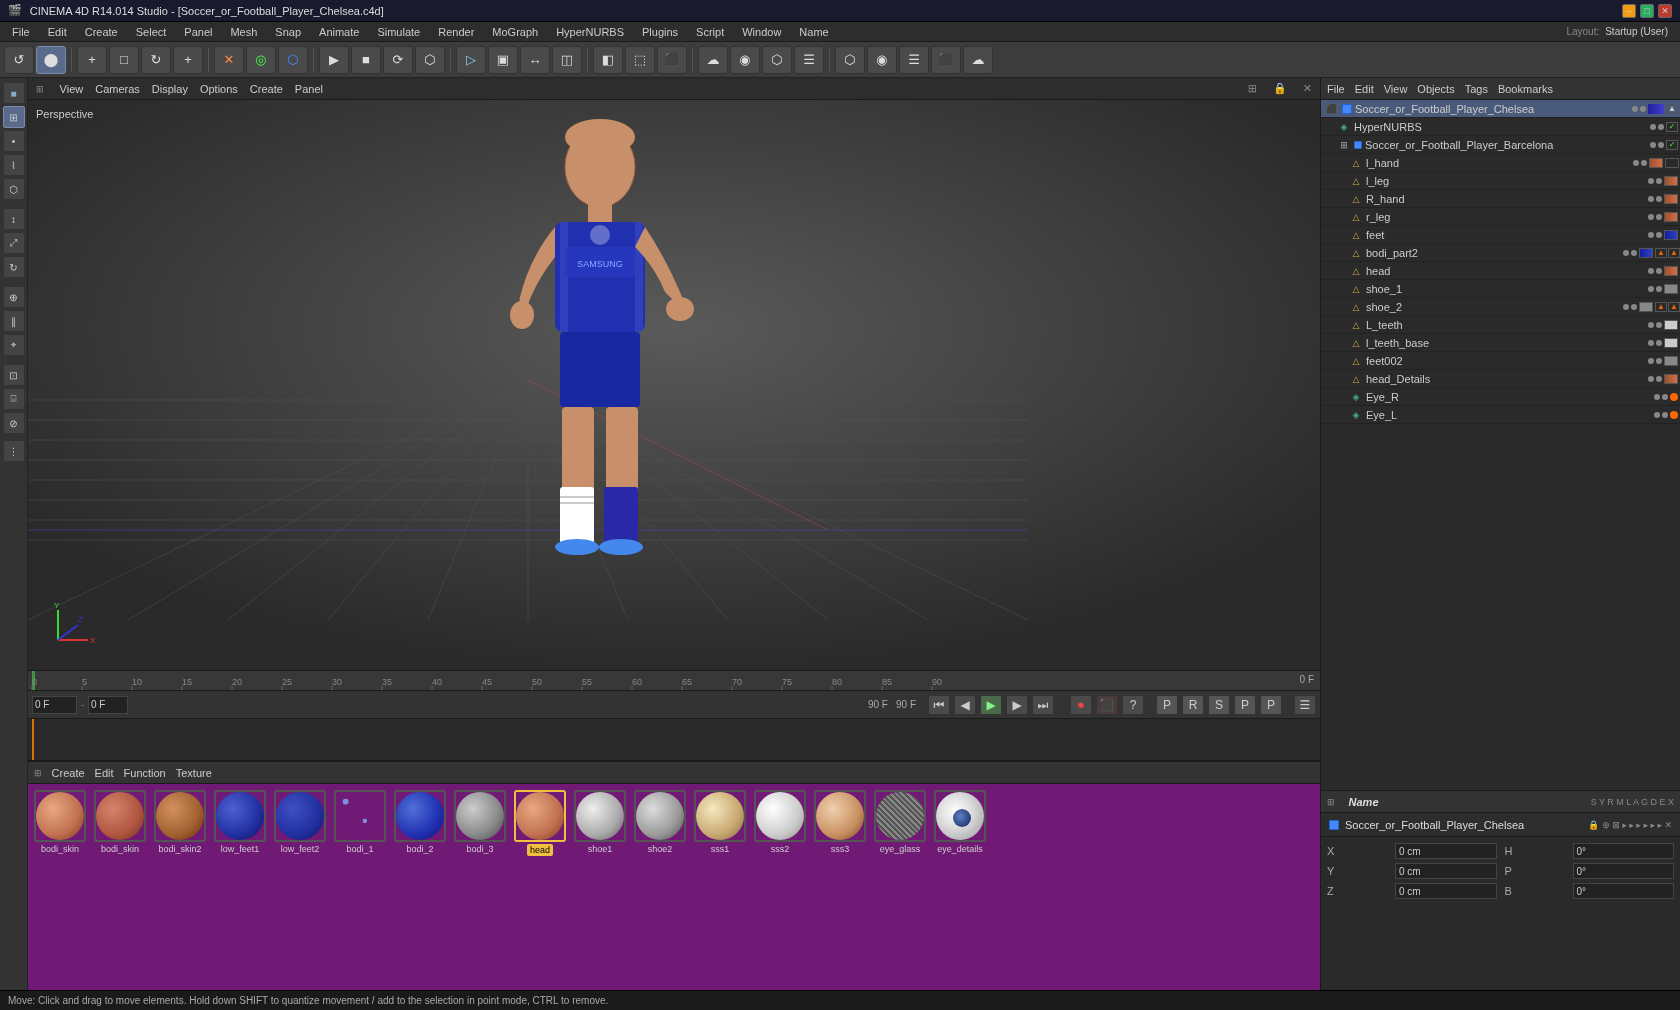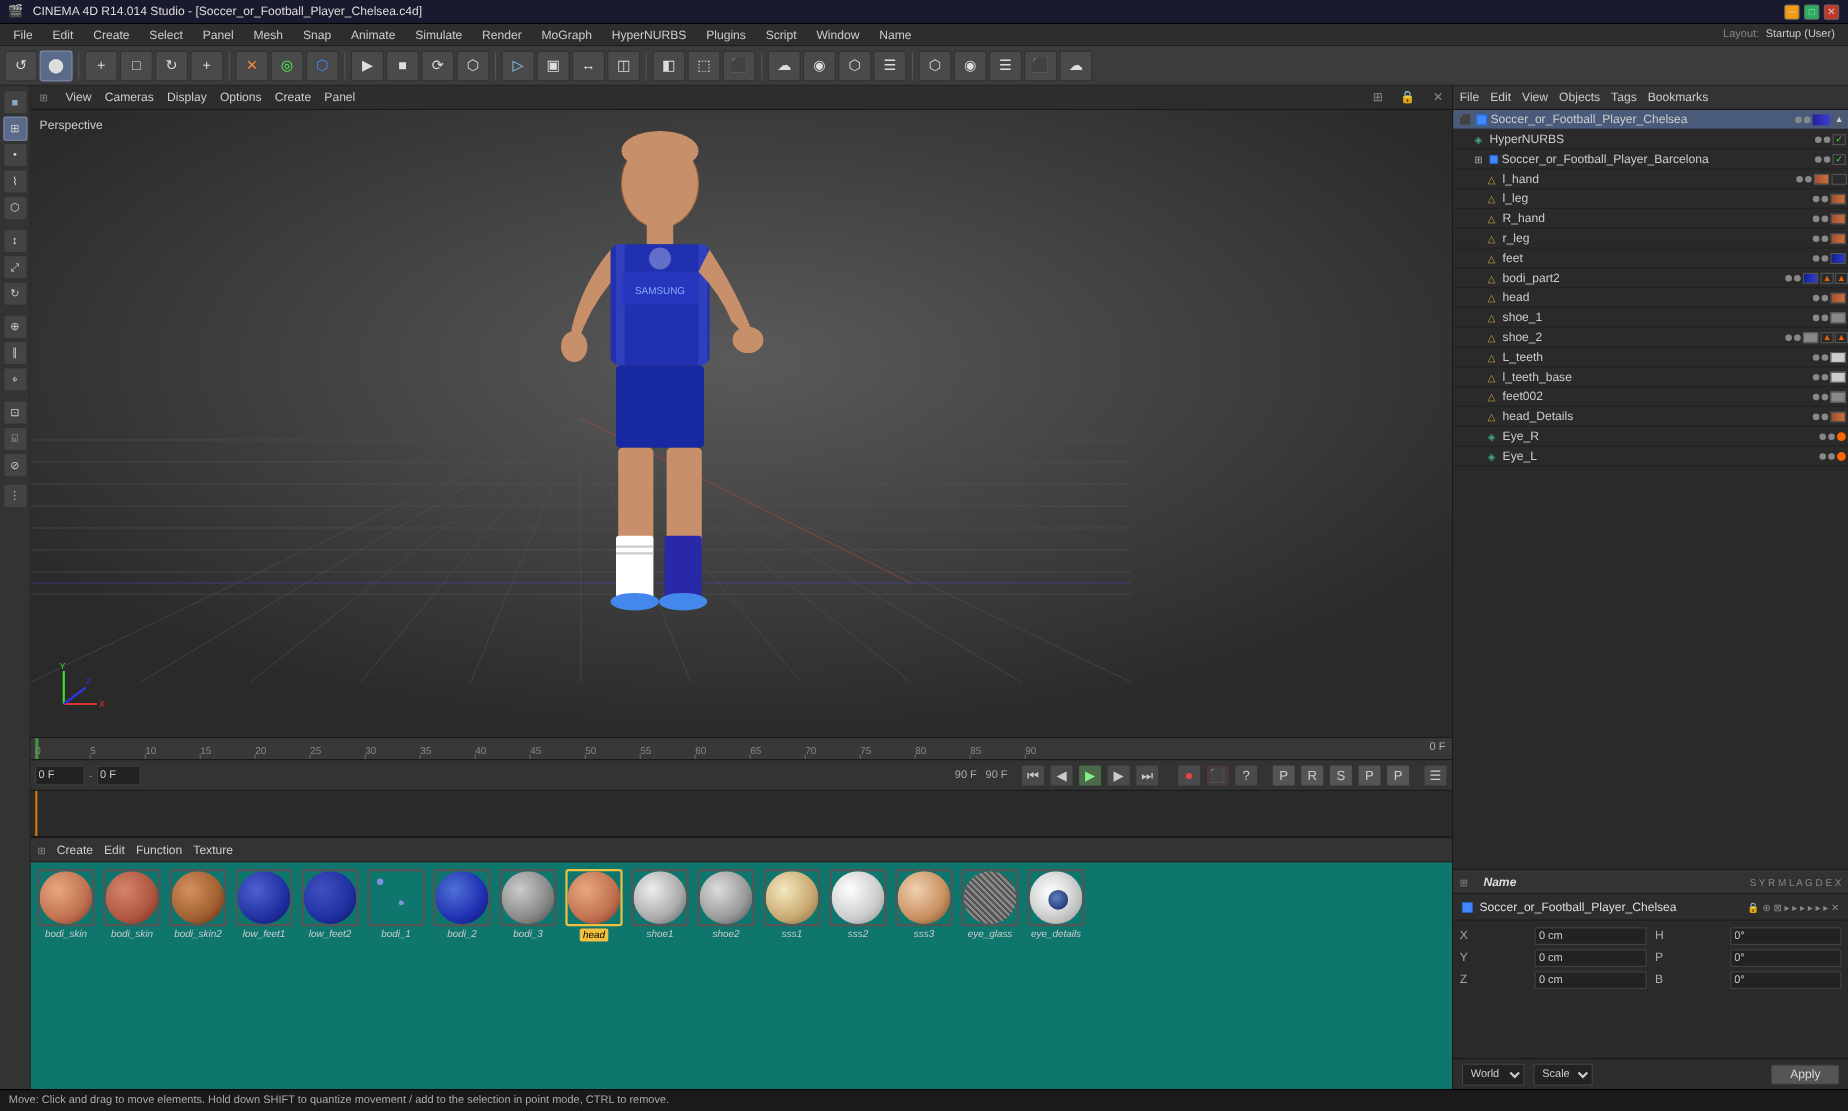--- a/index.html
+++ b/index.html
@@ -325,22 +325,21 @@
       flex-shrink: 0;
     }
     #mat-list {
       flex: 1;
       display: flex;
       flex-wrap: wrap;
       align-content: flex-start;
       padding: 4px;
       gap: 4px;
       overflow-y: auto;
-      background: #0f766e;
-      font-style: italic;
+      background: #701a75;
     }
     .mat-item {
       display: flex;
       flex-direction: column;
       align-items: center;
       cursor: pointer;
       padding: 2px;
     }
     .mat-item.selected .mat-thumb { border-color: #f0c040; }
     .mat-thumb {
@@ -1106,33 +1105,20 @@
         <span class="attr-label">Y</span>
         <input class="attr-input" type="text" value="0 cm" style="">
         <span class="attr-label">P</span>
         <input class="attr-input" type="text" value="0°" style="">
 
         <span class="attr-label">Z</span>
         <input class="attr-input" type="text" value="0 cm" style="">
         <span class="attr-label">B</span>
         <input class="attr-input" type="text" value="0°" style="">
       </div>
-      <div id="attr-footer">
-        <select class="attr-select">
-          <option>World</option>
-          <option>Object</option>
-          <option>Local</option>
-        </select>
-        <select class="attr-select">
-          <option>Scale</option>
-          <option>Size</option>
-        </select>
-        <div style="flex:1"></div>
-        <button class="apply-btn">Apply</button>
-      </div>
     </div>
   </div>
 
 </div>
 
 <div id="statusbar">
   <span>Move: Click and drag to move elements. Hold down SHIFT to quantize movement / add to the selection in point mode, CTRL to remove.</span>
 </div>
 
 </body></html>

